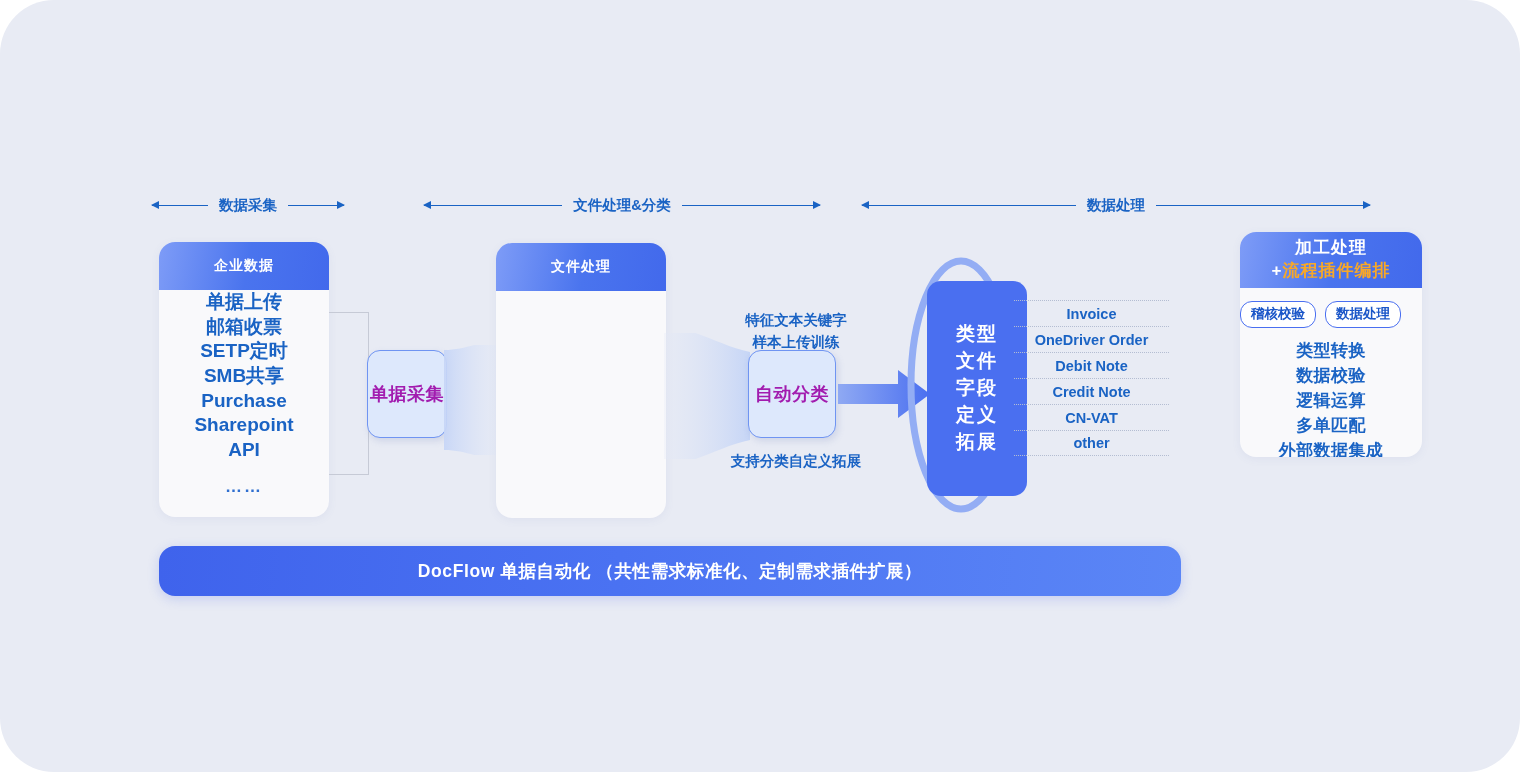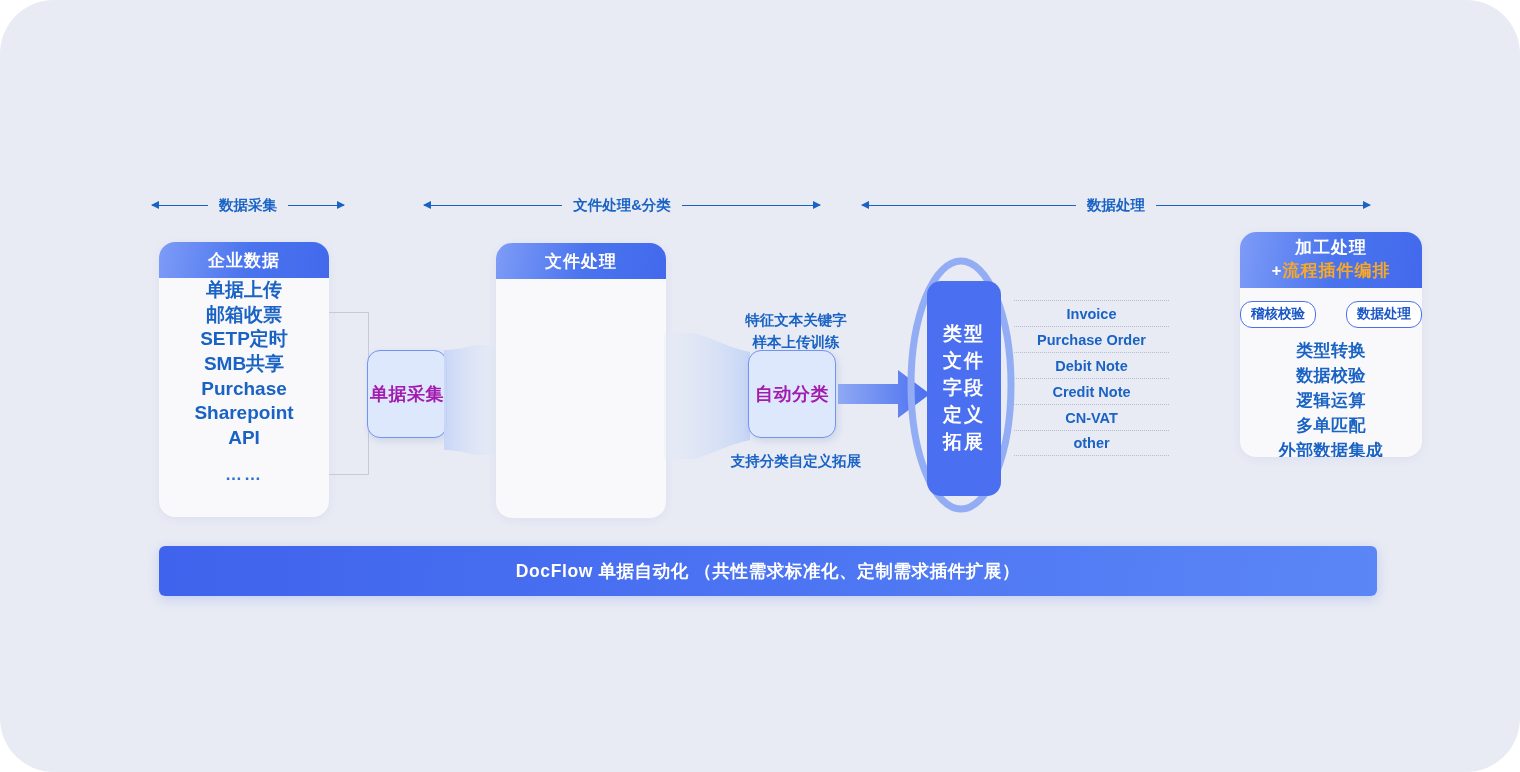--- a/index.html
+++ b/index.html
@@ -38,26 +38,26 @@
 
   
   .card {
     position: absolute;
     background: #f9f9fb;
     border-radius: 16px;
     box-shadow: 0 2px 10px rgba(80,100,170,0.07);
     overflow: hidden;
   }
   .card-head {
-    height: 36px;
+    height: 48px;
     background: linear-gradient(100deg, #7e9cf7 0%, #4a74ee 52%, #4269ec 100%);
     color: #ffffff;
     display: flex; flex-direction: column;
     align-items: center; justify-content: center;
-    font-size: 17px; font-weight: bold;
+    font-size: 14px; font-weight: bold;
     letter-spacing: 1px;
   }
   .card-body {
     text-align: center;
     color: #1a63c4;
     font-size: 19px; font-weight: bold;
     line-height: 1.30;
   }
   .card-body .ln { display: block; }
 
@@ -127,21 +127,21 @@
   
   #big-arrow { position: absolute; left: 838px; top: 368px; }
 
   
   #ellipse-ring {
     position: absolute; left: 903px; top: 255px;
     width: 116px; height: 260px;
   }
   #type-box {
     position: absolute; left: 927px; top: 281px;
-    width: 74px; height: 215px;
+    width: 100px; height: 215px;
     background: #4a6ff0;
     border-radius: 14px;
     display: flex; flex-direction: column;
     align-items: center; justify-content: center;
     color: #ffffff; font-size: 19px; font-weight: bold;
     line-height: 1.42; letter-spacing: 2px;
   }
 
   
   #doc-list {
@@ -156,42 +156,42 @@
   #doc-list .row:last-child { border-bottom: 1px dotted #b4bdd2; }
 
   
   #card-process { left: 1240px; top: 232px; width: 182px; height: 225px; }
   #card-process .card-head {
     height: 56px; font-size: 17px; line-height: 1.35;
   }
   #card-process .hl2 { color: #f9a826; }
   #card-process .hl2 .plus { color: #ffffff; }
   #chips {
-    display: flex; justify-content: space-between; gap: 9px;
+    display: flex; justify-content: flex-start; gap: 9px;
     margin-top: 13px;
   }
   #chips .chip {
     border: 1.4px solid #4a6ff0;
     border-radius: 12px;
     padding: 3px 10px 4px;
     font-size: 13.5px; font-weight: bold; color: #1a56c8;
     background: #ffffff;
     white-space: nowrap;
   }
   #card-process .plist {
     margin-top: 11px; text-align: center;
     color: #1a63c4; font-size: 17px; font-weight: bold;
     line-height: 1.47; letter-spacing: 0.4px;
   }
 
   
   #banner {
     position: absolute; left: 159px; top: 546px;
-    width: 1218px; height: 50px;
-    border-radius: 6px;
+    width: 1022px; height: 50px;
+    border-radius: 16px;
     background: linear-gradient(95deg, #3f63ec 0%, #4a72f2 45%, #5b86f6 100%);
     display: flex; align-items: center; justify-content: center;
     color: #ffffff; font-size: 17.5px; font-weight: bold;
     letter-spacing: 0.6px;
     box-shadow: 0 3px 12px rgba(70,100,230,0.22);
   }
 </style>
 </head>
 <body>
 
@@ -292,21 +292,21 @@
   <div id="type-box">
     <span>类型</span>
     <span>文件</span>
     <span>字段</span>
     <span>定义</span>
     <span>拓展</span>
   </div>
 
   <div id="doc-list">
     <div class="row">Invoice</div>
-    <div class="row">Purchase Order</div>
+    <div class="row">OneDriver Order</div>
     <div class="row">Debit Note</div>
     <div class="row">Credit Note</div>
     <div class="row">CN-VAT</div>
     <div class="row">other</div>
   </div>
 
   <div class="card" id="card-process">
     <div class="card-head">
       <span>加工处理</span>
       <span class="hl2"><span class="plus">+</span><span>流程插件编排</span></span>

